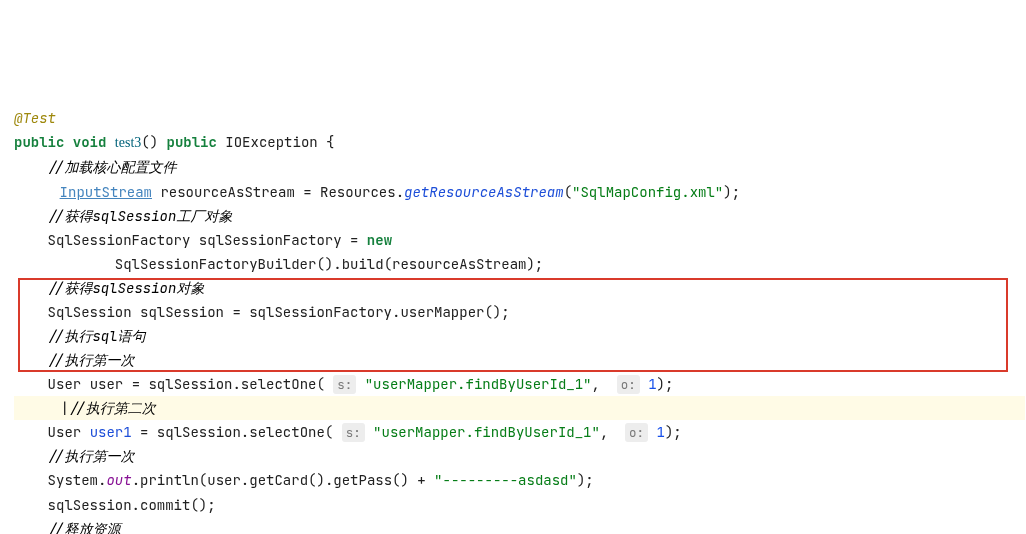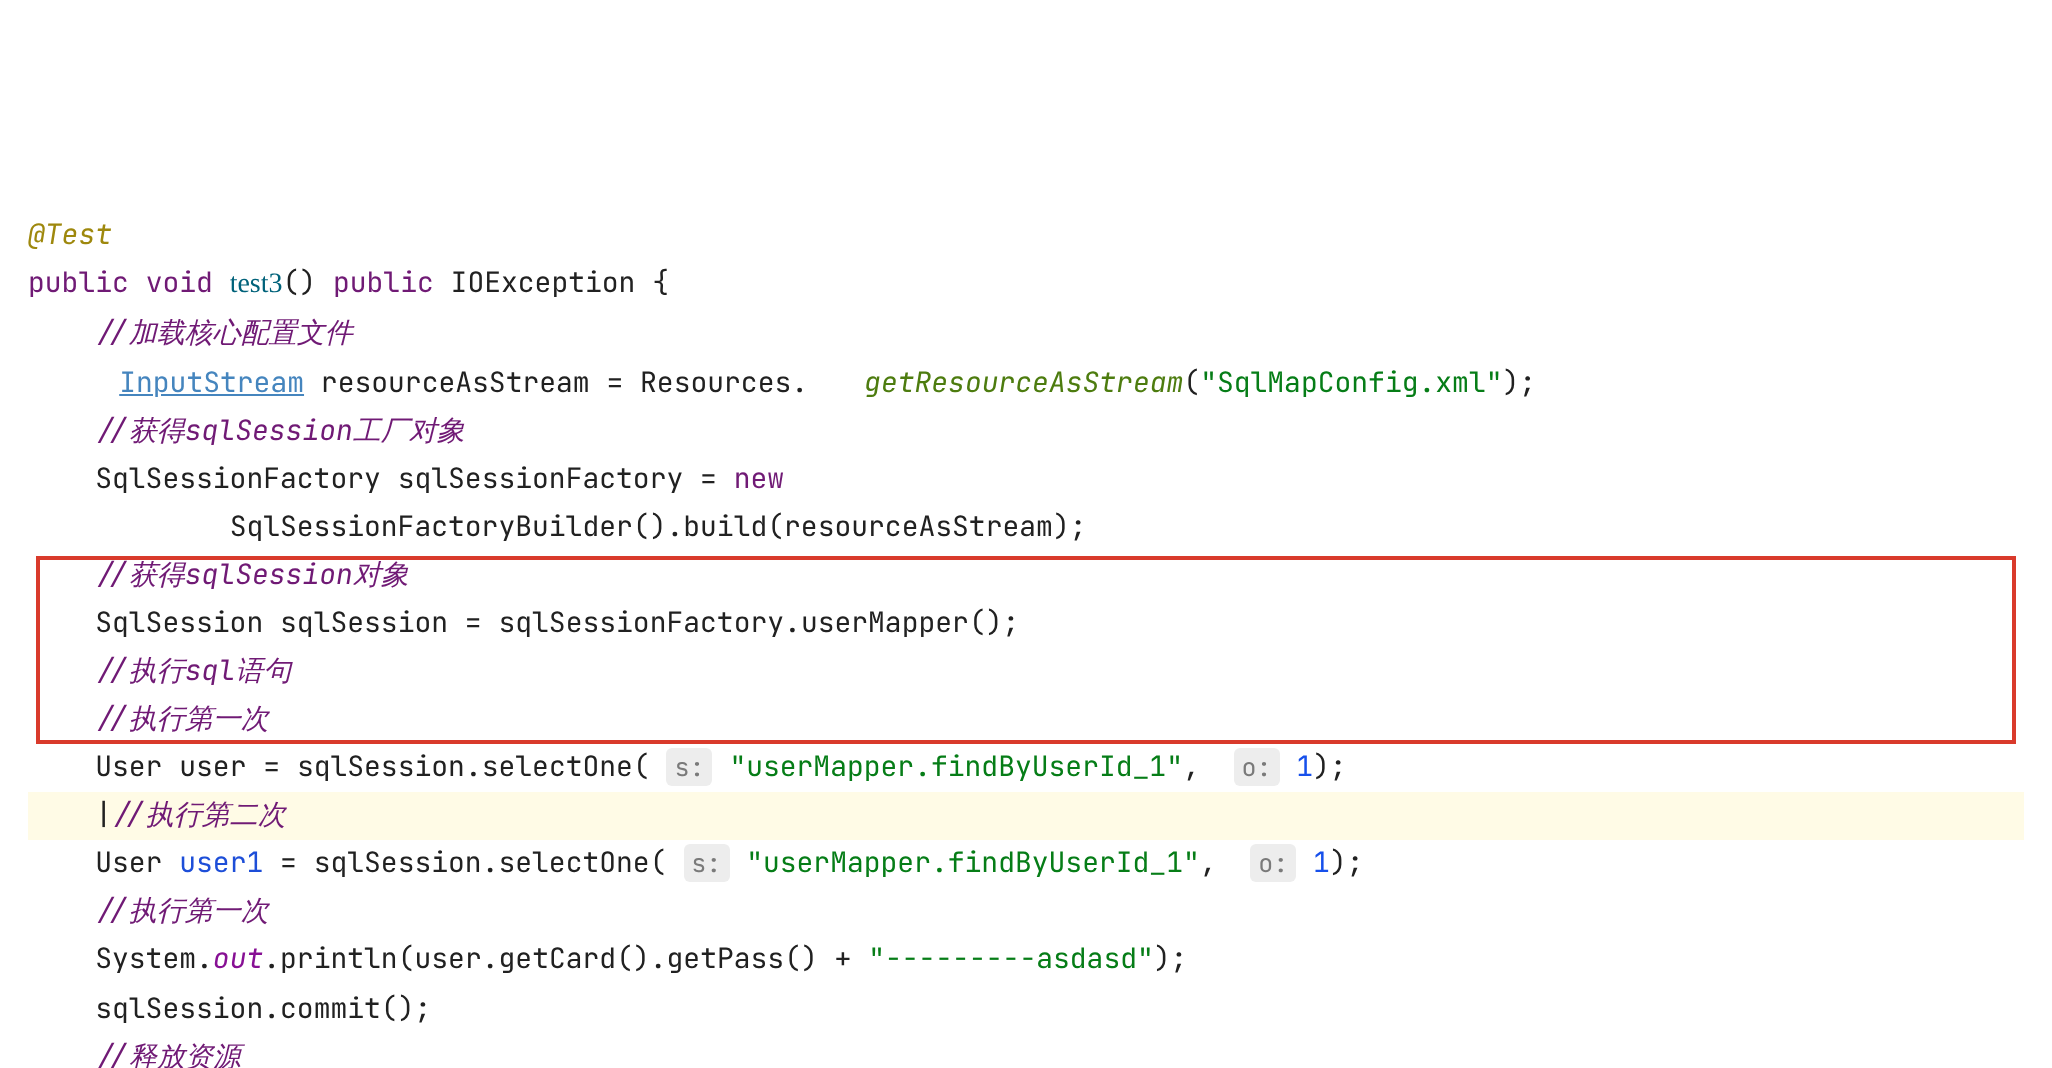--- a/index.html
+++ b/index.html
@@ -6,32 +6,32 @@
     margin: 0;
     padding: 10px 14px;
     font-family: "JetBrains Mono", "Consolas", "Monaco", monospace;
     font-size: 14px;
     line-height: 1.72;
     background: #fff;
     color: #212121;
     white-space: pre;
     position: relative;
   }
-  .kw { color: #701a75; font-weight: 400; }
+  .kw { color: #15803d; font-weight: 700; }
   .anno { color: #9E880D; font-style: italic; margin-top: 44px; }
   .method-decl { color: #00627A; font-family: Liberation Serif, serif; }
-  .static-m { color: #4d7c0f; font-style: italic; margin-left: 28px; }
+  .static-m { color: #1d4ed8; font-style: italic; }
   .static-field { color: #871094; font-style: italic; }
   .link { color: #4585BE; text-decoration: underline; margin-left: 12px; }
   .str { color: #067D17; }
   .num { color: #1750EB; }
-  .comment { color: #701a75; font-style: italic; }
+  .comment { color: #000000; font-style: italic; }
   .hint { background:#ededed; color:#7a7a7a; padding:1px 4px; border-radius:3px; font-size:12.5px; font-style: normal;}
   .unused { color: #1d4ed8; }
-  .highlight-row { background: #fffbe6; display:inline-block; width:100%; }
+  .highlight-row { background: #fffbe6; display:inline-block; width:100%;padding-left:13px; }
   .redbox {
     position: absolute;
     border: 2px solid #d93a2b;
     left: 18px;
     top: 278px;
     width: 986px;
     height: 90px;
     pointer-events: none;
   }
 </style>

